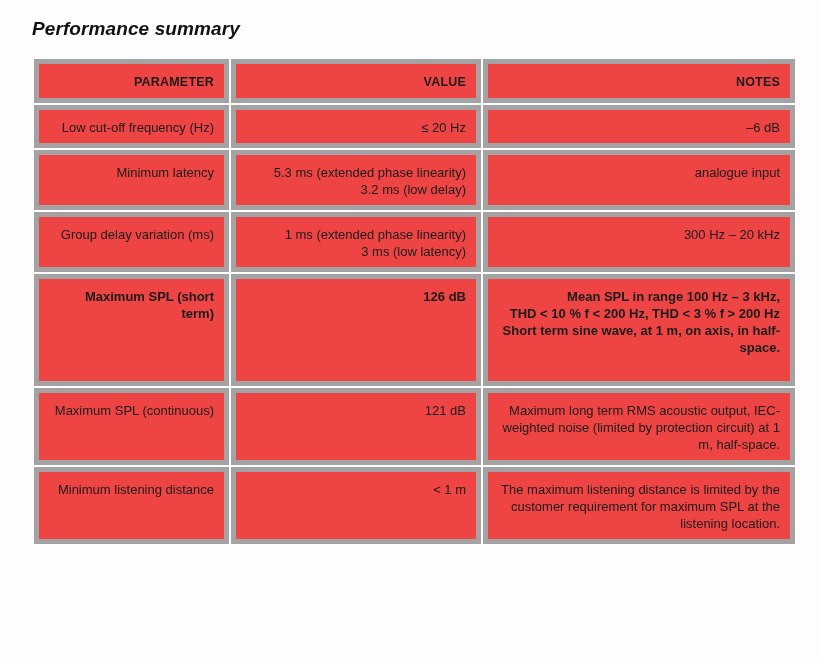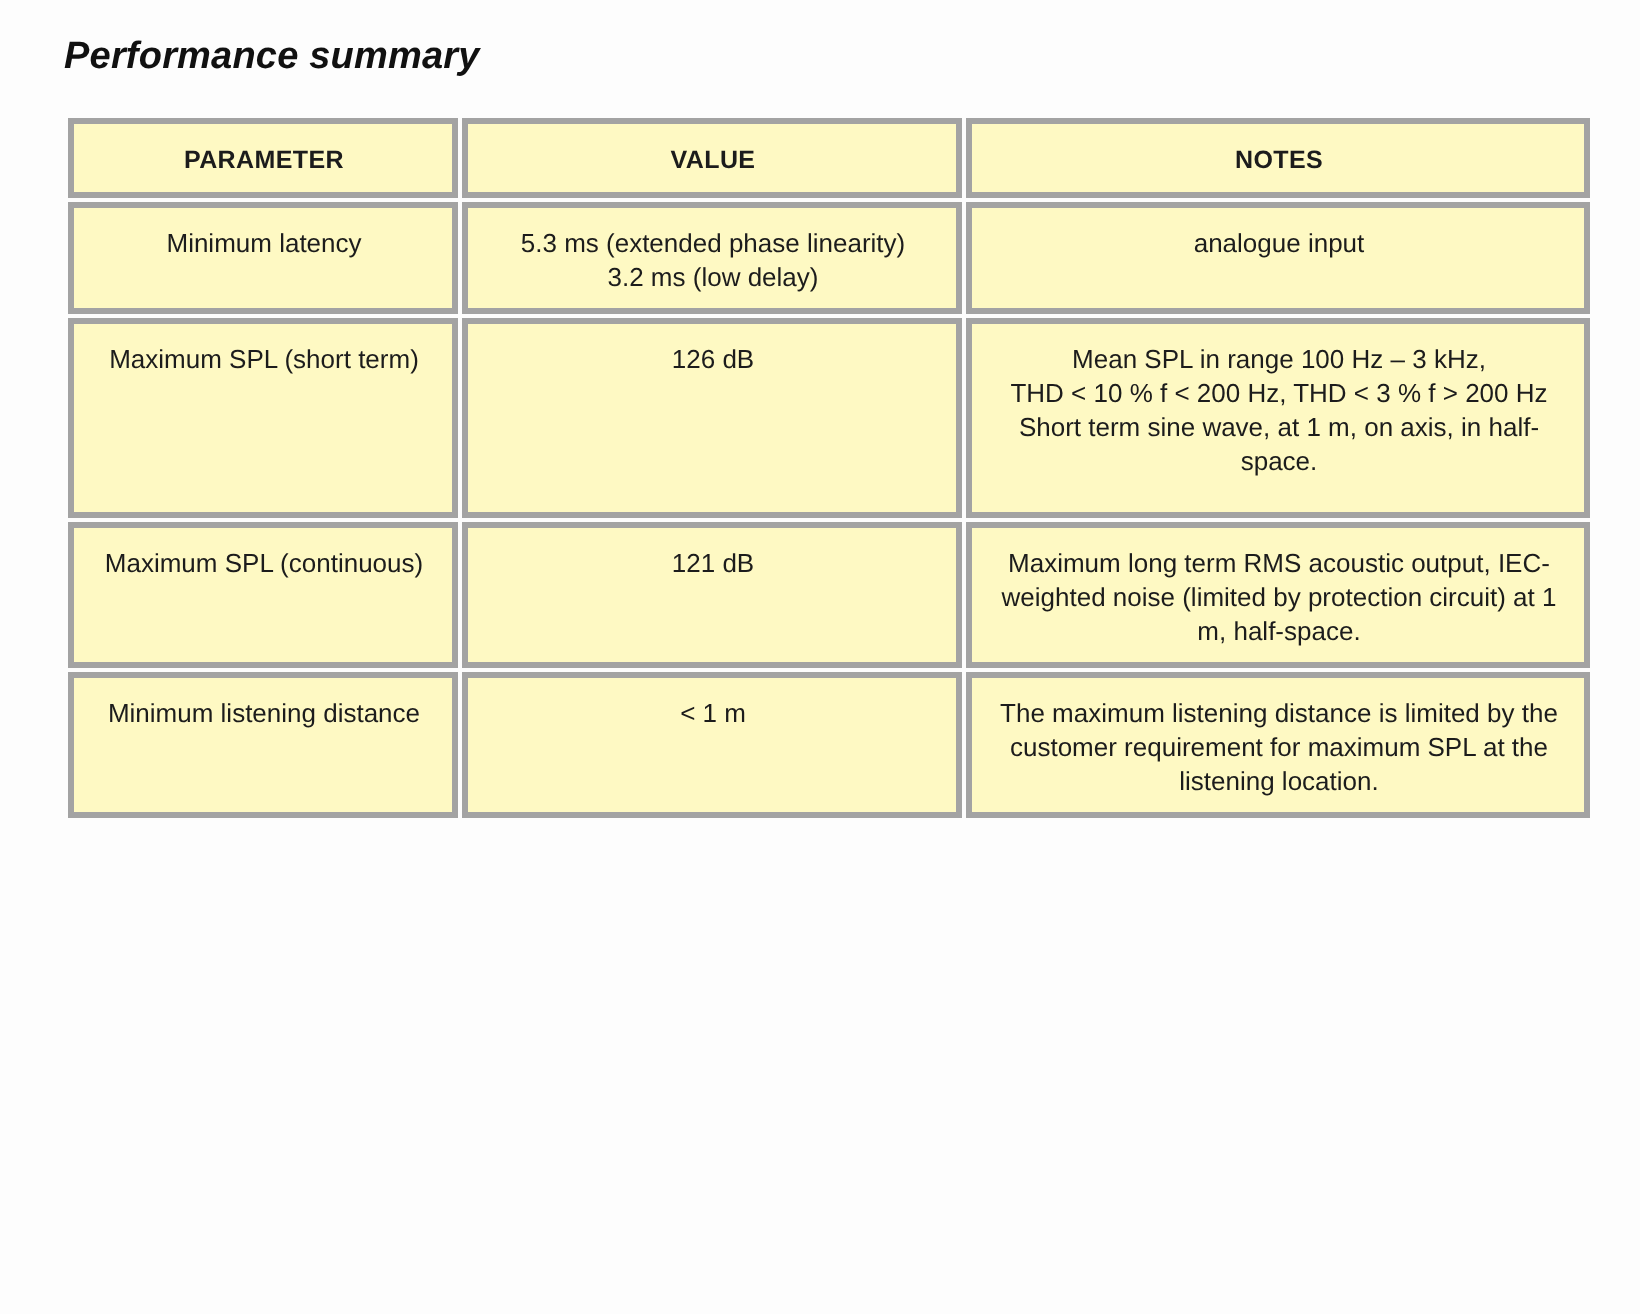--- a/index.html
+++ b/index.html
@@ -24,44 +24,44 @@
     letter-spacing: 0.1px;
     font-style: italic;
   }
   table.spec-table {
     border-collapse: separate;
     border-spacing: 2px;
     width: 757px;
     table-layout: fixed;
   }
   table.spec-table td, table.spec-table th {
-    border: 3px solid #a3a3a3;
-    background: #fef9c3;
+    border: 5px solid #a3a3a3;
+    background: #ef4444;
     vertical-align: top;
-    text-align: center;
+    text-align: right;
     box-sizing: border-box;
     padding: 9px 10px 7px 11px;
     font-size: 13px;
     line-height: 17px;
     white-space: pre-line;
     overflow: hidden;
   }
   table.spec-table th {
     font-weight: bold;
     font-size: 12.5px;
     letter-spacing: 0.2px;
     height: 34px;
     padding-top: 10px;
   }
   col.c-param { width: 195px; }
   col.c-value { width: 250px; }
   col.c-notes { width: 312px; }
   tr.r-s  td { height: 34px; }
   tr.r-m  td { height: 51px; }
-  tr.r-xl td { height: 100px; }
+  tr.r-xl td { height: 112px; font-weight: bold; }
   tr.r-l  td { height: 68px; }
 </style>
 </head>
 <body>
 
 <div class="page">
 
   <h1 class="page-title">Performance summary</h1>
 
   <table class="spec-table">
@@ -71,25 +71,36 @@
       <col class="c-notes">
     </colgroup>
     <thead>
       <tr>
         <th>PARAMETER</th>
         <th>VALUE</th>
         <th>NOTES</th>
       </tr>
     </thead>
     <tbody>
+      <tr class="r-s">
+        <td>Low cut-off frequency (Hz)</td>
+        <td>≤ 20 Hz</td>
+        <td>–6 dB</td>
+      </tr>
       <tr class="r-m">
         <td>Minimum latency</td>
         <td>5.3 ms (extended phase linearity)
 3.2 ms (low delay)</td>
         <td>analogue input</td>
+      </tr>
+      <tr class="r-m">
+        <td>Group delay variation (ms)</td>
+        <td>1 ms (extended phase linearity)
+3 ms (low latency)</td>
+        <td>300 Hz – 20 kHz</td>
       </tr>
       <tr class="r-xl">
         <td>Maximum SPL (short term)</td>
         <td>126 dB</td>
         <td>Mean SPL in range 100 Hz – 3 kHz,
 THD &lt; 10 % f &lt; 200 Hz, THD &lt; 3 % f &gt; 200 Hz
 Short term sine wave, at 1 m, on axis, in half-space.</td>
       </tr>
       <tr class="r-l">
         <td>Maximum SPL (continuous)</td>

